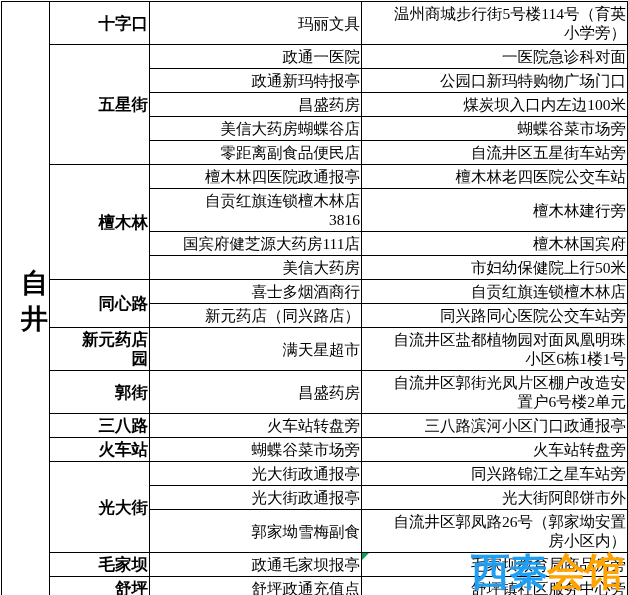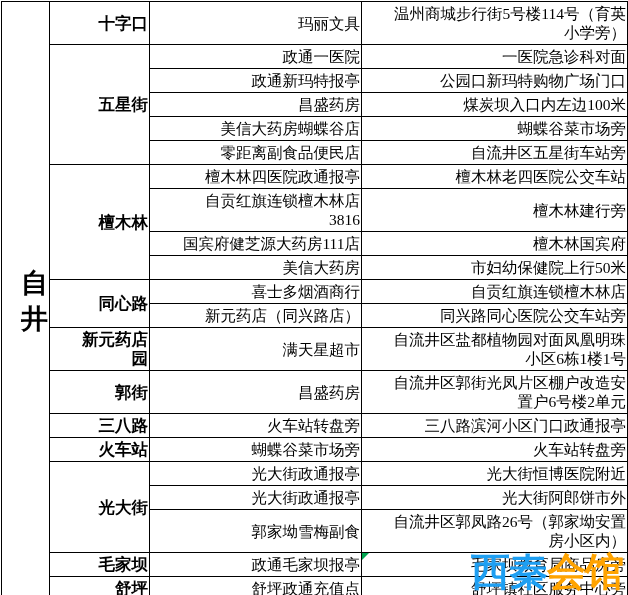--- a/index.html
+++ b/index.html
@@ -122,21 +122,21 @@
           <td class="address"><span>三八路滨河小区门口政通报亭</span></td>
         </tr>
         <tr>
           <td class="district" rowspan="1">火车站</td>
           <td class="shop">蝴蝶谷菜市场旁</td>
           <td class="address"><span>火车站转盘旁</span></td>
         </tr>
         <tr>
           <td class="district" rowspan="3">光大街</td>
           <td class="shop">光大街政通报亭</td>
-          <td class="address"><span>光大街恒博医院附近</span></td>
+          <td class="address"><span>同兴路锦江之星车站旁</span></td>
         </tr>
         <tr>
           <td class="shop">光大街政通报亭</td>
           <td class="address"><span>光大街阿郎饼市外</span></td>
         </tr>
         <tr>
           <td class="shop">郭家坳雪梅副食</td>
           <td class="address"><span>自流井区郭凤路26号（郭家坳安置
 房小区内）</span></td>
         </tr>

